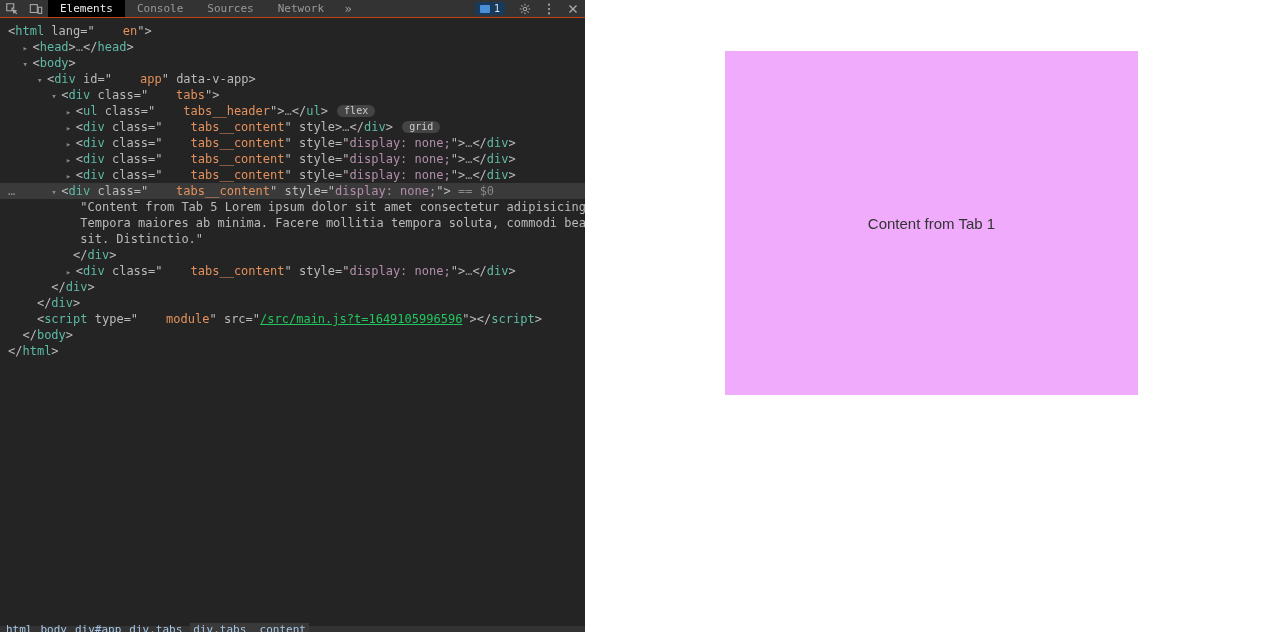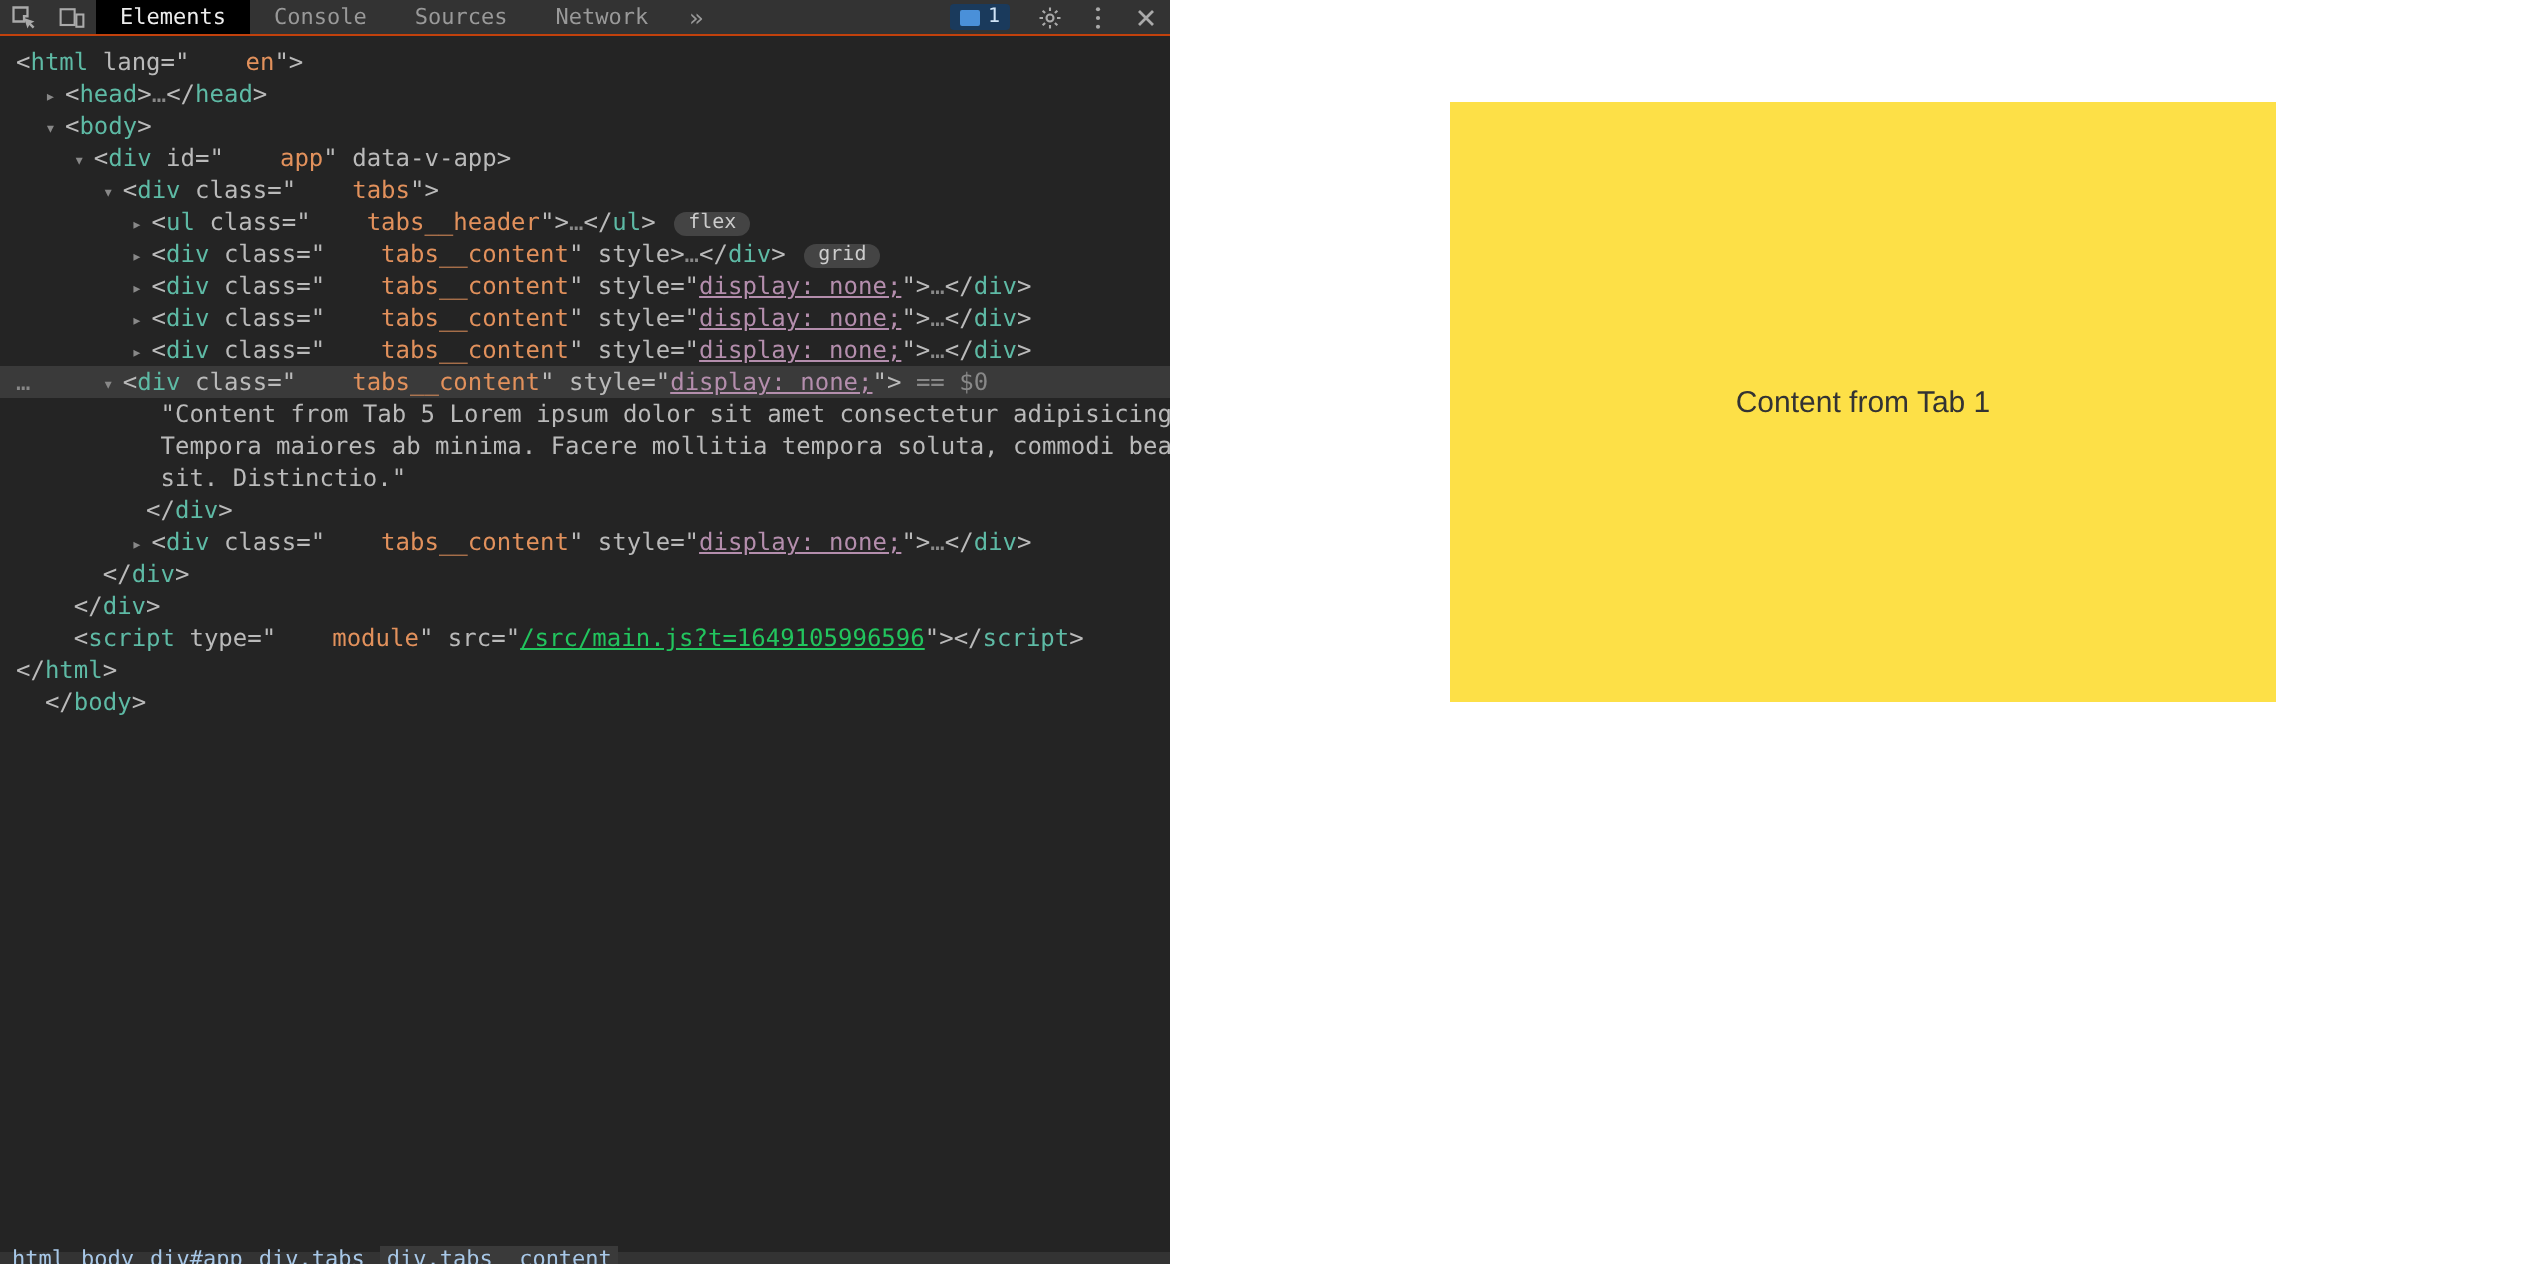--- a/index.html
+++ b/index.html
@@ -81,21 +81,21 @@
   display: inline-block;
   width: 7px; height: 7px;
   margin-right: 3px;
 }
 .arrow.right::before { content: "▸"; color: #888; font-size: 9px; }
 .arrow.down::before { content: "▾"; color: #888; font-size: 9px; }
 .punct { color: #bababa; }
 .tag { color: #5ebaa5; }
 .attr { color: #bababa; }
 .val { color: #e2915c; margin-left: 28px; }
-.valb { color: #b48ead; text-decoration: underline; }
+.valb { color: #b48ead; }
 .muted { color: #888; }
 .comment { color: #888; }
 .pill {
   display: inline-block;
   background: #444;
   color: #ccc;
   border-radius: 8px;
   padding: 0 7px;
   font-size: 10px;
   line-height: 12px;
@@ -140,22 +140,22 @@
   border: none;
   font-size: 15px;
   color: #222;
   cursor: pointer;
   font-family: Arial, sans-serif;
 }
 .tab-btn.active {
   background: #ccc;
 }
 .tabs-content {
-  height: 300px;
-  background: #fde047;
+  height: 344px;
+  background: #f0abfc;
   display: grid;
   place-items: center;
   color: #333;
   font-size: 15px;
   font-family: Arial, sans-serif;
 }
 svg.i { width: 14px; height: 14px; display:block; }
 </style>
 </head>
 <body>
@@ -219,22 +219,22 @@
     <div class="line">        <span class="arrow right"></span><span class="punct">&lt;</span><span class="tag">div</span><span class="attr"> class</span><span class="punct">=</span><span class="punct">"</span><span class="val">tabs__content</span><span class="punct">"</span><span class="attr"> style</span><span class="punct">=</span><span class="punct">"</span><span class="valb">display: none;</span><span class="punct">"</span><span class="punct">&gt;</span><span class="muted">…</span><span class="punct">&lt;/</span><span class="tag">div</span><span class="punct">&gt;</span></div>
     <div class="line selected"><span class="muted">…</span>     <span class="arrow down"></span><span class="punct">&lt;</span><span class="tag">div</span><span class="attr"> class</span><span class="punct">=</span><span class="punct">"</span><span class="val">tabs__content</span><span class="punct">"</span><span class="attr"> style</span><span class="punct">=</span><span class="punct">"</span><span class="valb">display: none;</span><span class="punct">"</span><span class="punct">&gt;</span> <span class="comment">== $0</span></div>
     <div class="line"><span class="punct">          </span><span class="punct">"Content from Tab 5 Lorem ipsum dolor sit amet consectetur adipisicing elit.</span></div>
     <div class="line"><span class="punct">          </span><span class="punct">Tempora maiores ab minima. Facere mollitia tempora soluta, commodi beatae</span></div>
     <div class="line"><span class="punct">          </span><span class="punct">sit. Distinctio."</span></div>
     <div class="line">         <span class="punct">&lt;/</span><span class="tag">div</span><span class="punct">&gt;</span></div>
     <div class="line">        <span class="arrow right"></span><span class="punct">&lt;</span><span class="tag">div</span><span class="attr"> class</span><span class="punct">=</span><span class="punct">"</span><span class="val">tabs__content</span><span class="punct">"</span><span class="attr"> style</span><span class="punct">=</span><span class="punct">"</span><span class="valb">display: none;</span><span class="punct">"</span><span class="punct">&gt;</span><span class="muted">…</span><span class="punct">&lt;/</span><span class="tag">div</span><span class="punct">&gt;</span></div>
     <div class="line">      <span class="punct">&lt;/</span><span class="tag">div</span><span class="punct">&gt;</span></div>
     <div class="line">    <span class="punct">&lt;/</span><span class="tag">div</span><span class="punct">&gt;</span></div>
     <div class="line">    <span class="punct">&lt;</span><span class="tag">script</span><span class="attr"> type</span><span class="punct">=</span><span class="punct">"</span><span class="val">module</span><span class="punct">"</span><span class="attr"> src</span><span class="punct">=</span><span class="punct">"</span><span class="srclink">/src/main.js?t=1649105996596</span><span class="punct">"</span><span class="punct">&gt;</span><span class="punct">&lt;/</span><span class="tag">script</span><span class="punct">&gt;</span></div>
+    <div class="line">  <span class="punct">&lt;/</span><span class="tag">body</span><span class="punct">&gt;</span></div>
     <div class="line"><span class="punct">&lt;/</span><span class="tag">html</span><span class="punct">&gt;</span></div>
-    <div class="line">  <span class="punct">&lt;/</span><span class="tag">body</span><span class="punct">&gt;</span></div>
   </div>
 
   <div class="breadcrumbs">
     <span class="bc">html</span>
     <span class="bc">body</span>
     <span class="bc">div#app</span>
     <span class="bc">div.tabs</span>
     <span class="bc sel">div.tabs__content</span>
   </div>
 </div>

